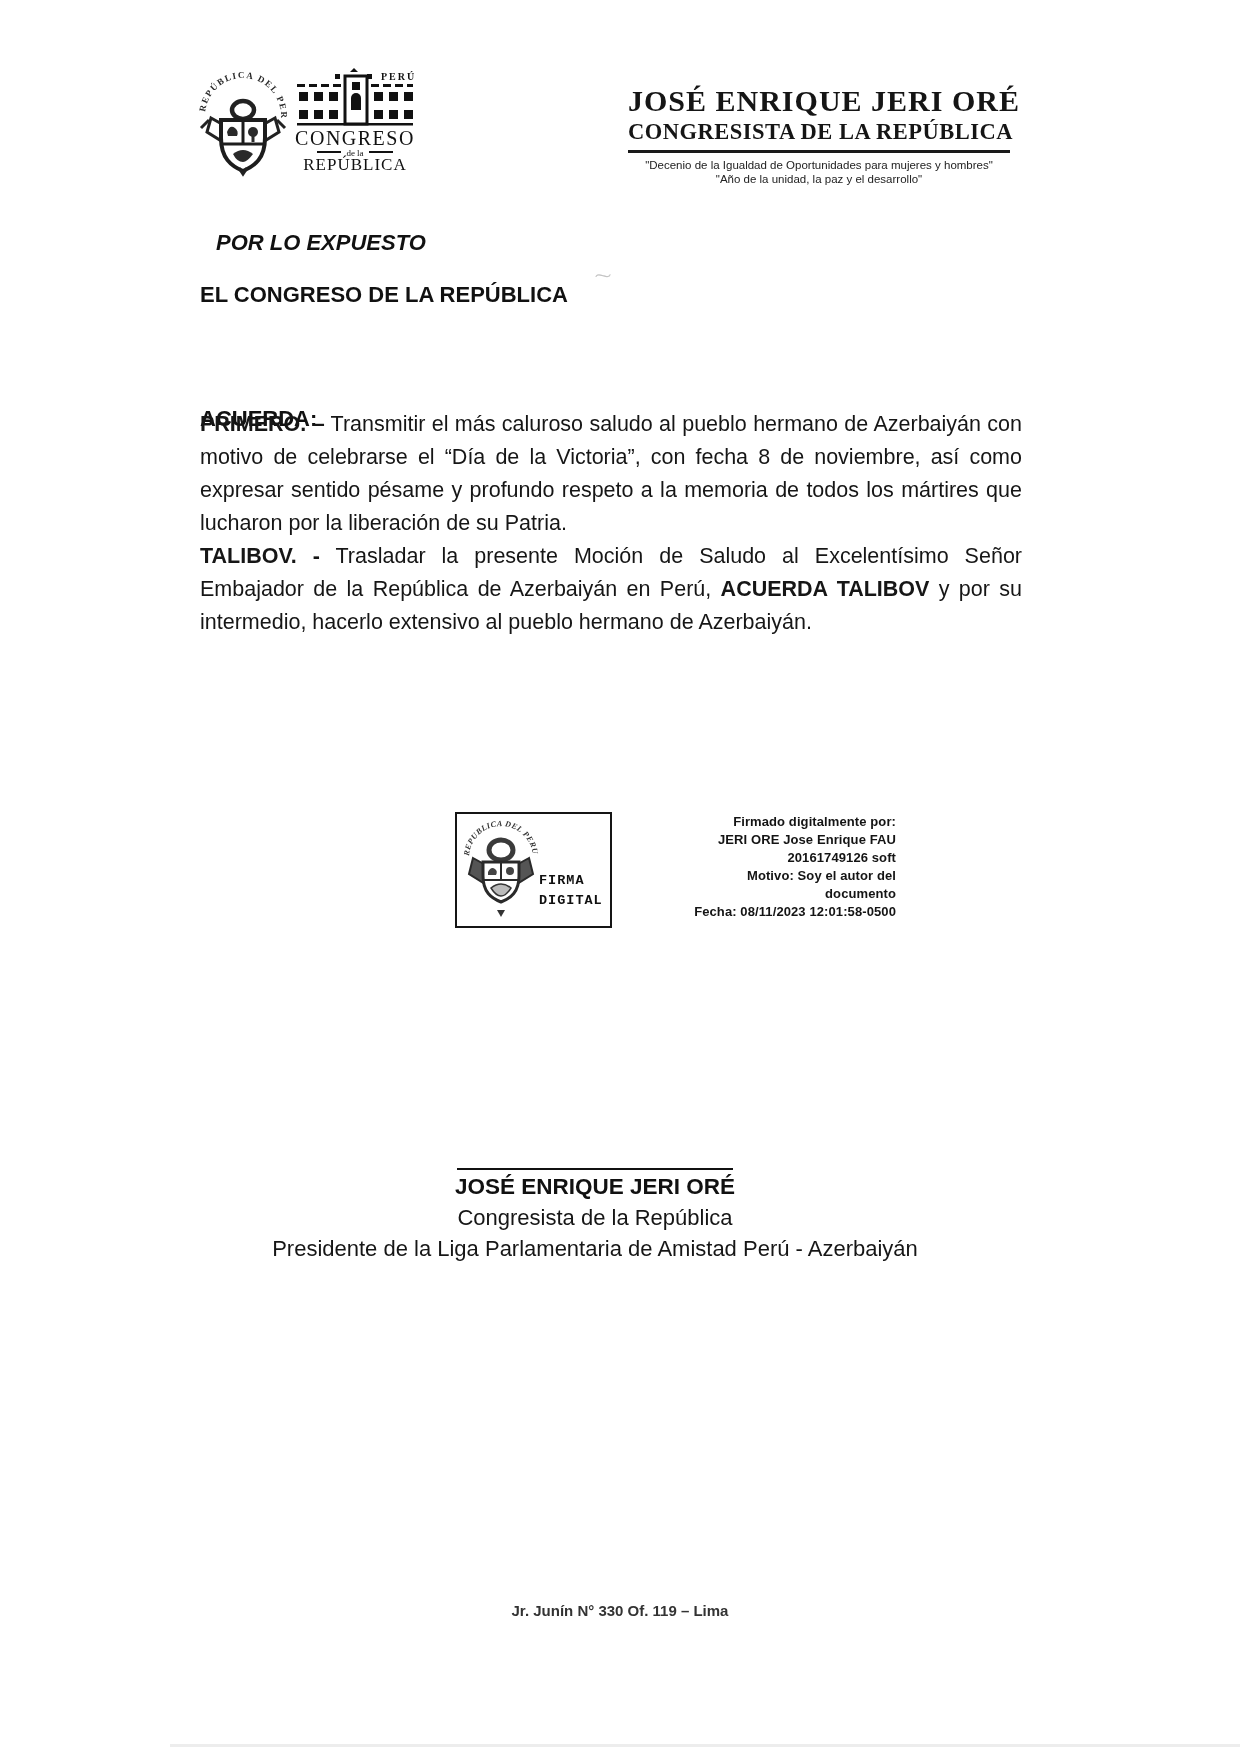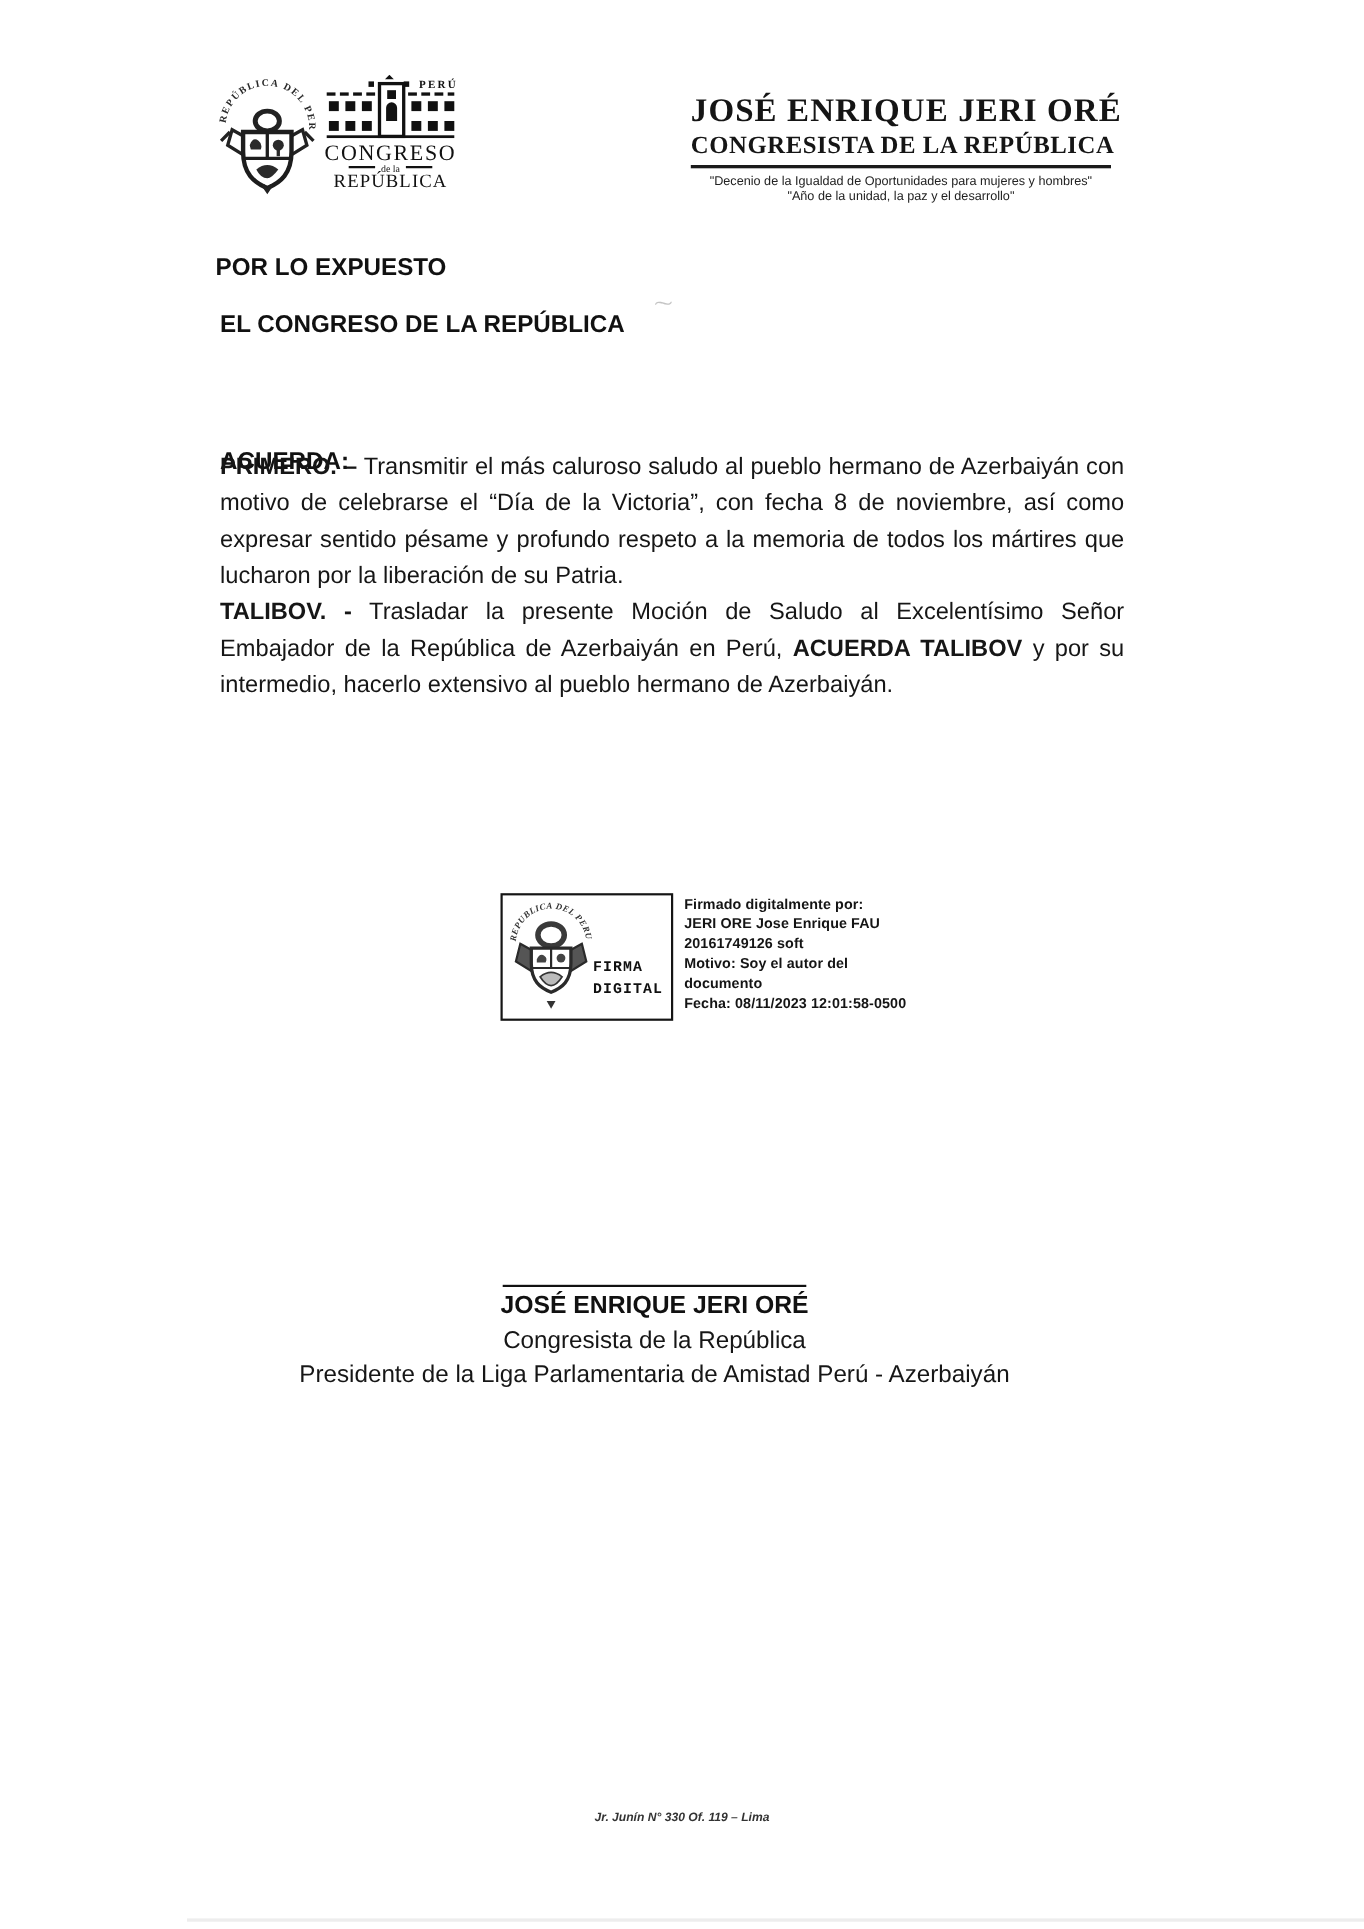--- a/index.html
+++ b/index.html
@@ -43,34 +43,34 @@
     left:455px;top:812px;width:153px;height:112px;
     border:2.5px solid #151515;background:#fff;
   }
   .stamp-label{
     position:absolute;left:82px;top:57px;
     font-family:"Liberation Mono", monospace;
     font-weight:700;font-size:13.5px;line-height:20px;
     letter-spacing:1px;color:#101010;
   }
   .stamp-info{
-    left:622px;top:813px;width:240px;
+    left:656px;top:813px;width:240px;
     font-size:13px;line-height:18px;font-weight:700;color:#141414;
-    white-space:pre-line;letter-spacing:0.1px;
+    white-space:pre-line;letter-spacing:0.1px;text-align:right;
   }
 
   
   .sig-block{left:200px;top:1168px;width:790px;text-align:center;}
   .sig-rule{width:276px;height:0;border-top:2.5px solid #111;margin:0 auto 2px auto;}
   .sig-name{font-weight:700;font-size:22.5px;line-height:30px;color:#111;}
   .sig-title{font-size:22px;line-height:31px;color:#161616;}
 
   
-  .footer{left:0;top:1640px;width:1240px;text-align:center;
-    font-size:11px;line-height:25px;font-weight:700;color:#333;font-style:italic;}
+  .footer{left:0;top:1598px;width:1240px;text-align:center;
+    font-size:15px;line-height:25px;font-weight:700;color:#333;}
   .bottom-band{left:170px;top:1744px;width:1070px;height:3px;background:#ededed;}
 
   svg text{font-family:"Liberation Serif", serif;}
 </style>
 </head>
 <body>
 
 <div class="page">
 
   <div class="abs" style="left:193px;top:70px;width:100px;height:108px;">
@@ -150,21 +150,21 @@
 
   <div class="abs hdr-block">
     <div class="hdr-name">JOSÉ ENRIQUE JERI ORÉ</div>
     <div class="hdr-role">CONGRESISTA DE LA REPÚBLICA</div>
     <div class="hdr-mottos">
       <div>"Decenio de la Igualdad de Oportunidades para mujeres y hombres"</div>
       <div>"Año de la unidad, la paz y el desarrollo"</div>
     </div>
   </div>
 
-  <div class="abs h-bold" style="left:196px;top:230px;">POR LO EXPUESTO</div>
+  <div class="abs h-bold" style="left:216px;top:230px;font-style:italic;">POR LO EXPUESTO</div>
   <div class="abs artifact" style="left:594px;top:262px;">⁓</div>
 
   <div class="abs h-bold" style="left:200px;top:282px;">EL CONGRESO DE LA REPÚBLICA</div>
 
   <div class="abs h-bold" style="left:200px;top:358px;margin-top:48px;">ACUERDA:</div>
 
   <div class="abs para" style="left:200px;top:408px;">
     <span class="b">PRIMERO. –</span><span> Transmitir el más caluroso saludo al pueblo hermano de Azerbaiyán con motivo de celebrarse el “Día de la Victoria”, con fecha 8 de noviembre, así como expresar sentido pésame y profundo respeto a la memoria de todos los mártires que lucharon por la liberación de su Patria.</span>
   </div>
 

